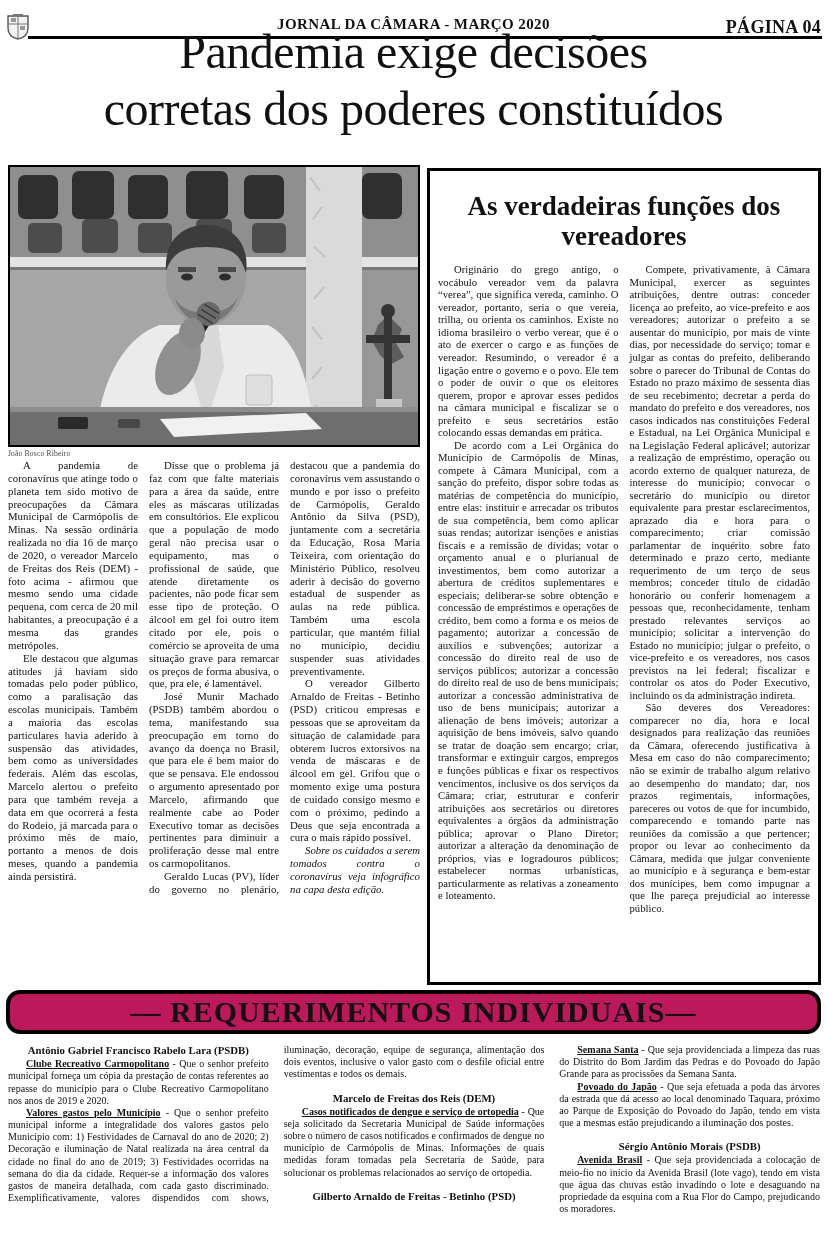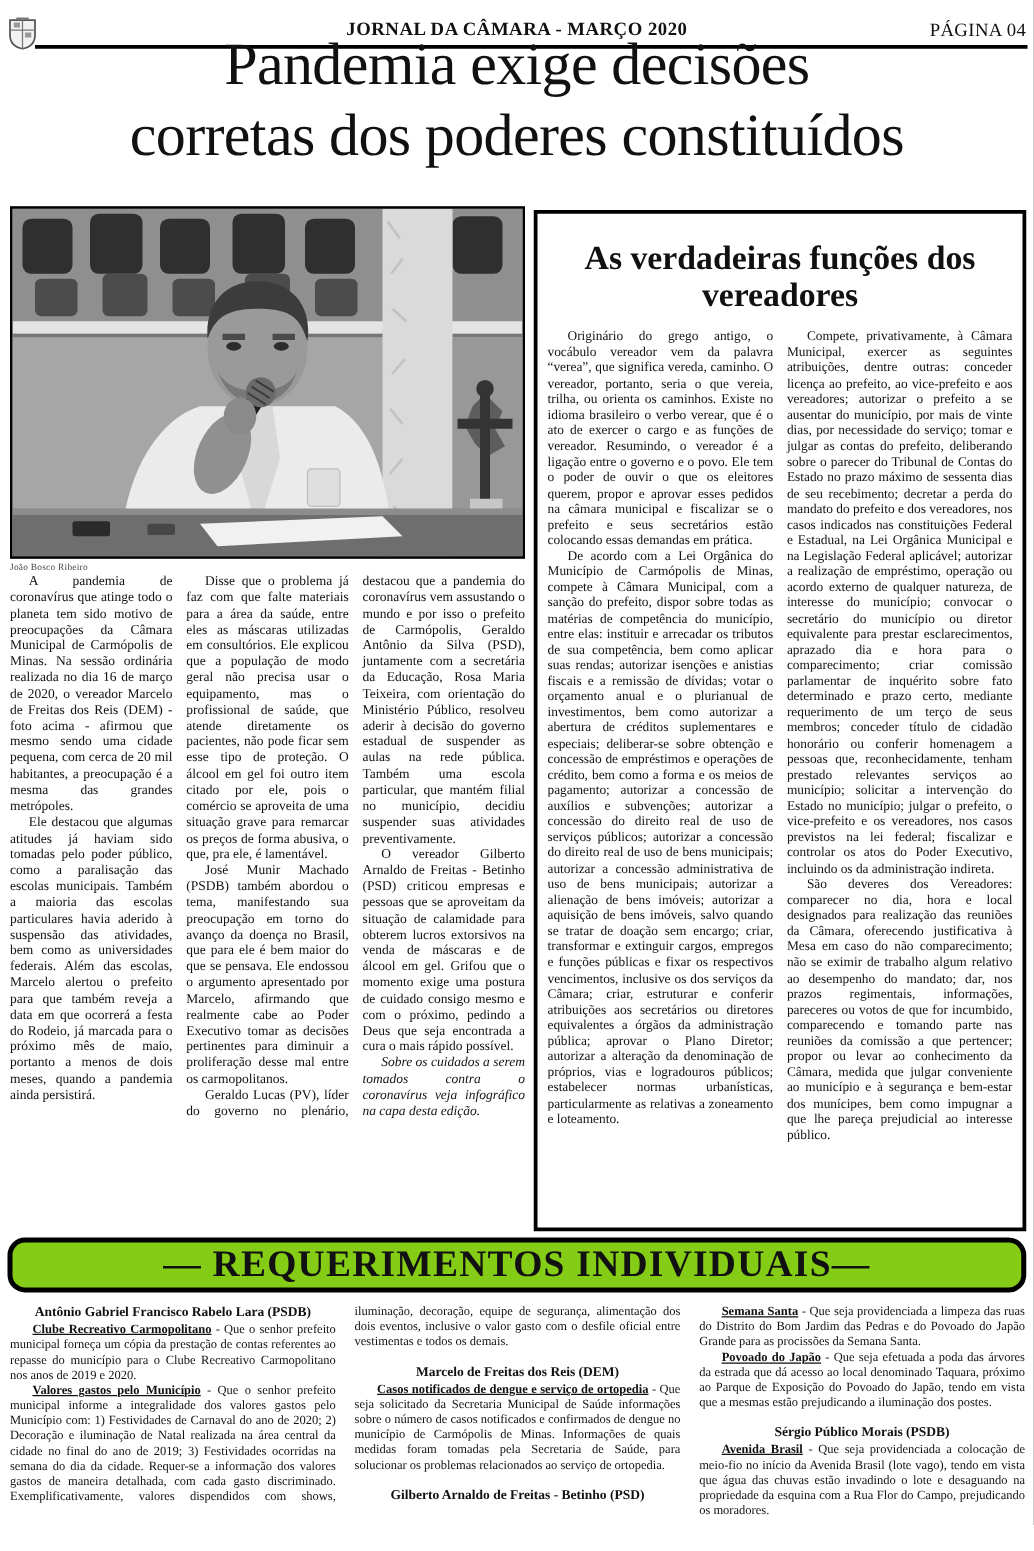--- a/index.html
+++ b/index.html
@@ -9,21 +9,21 @@
     font-family:"Liberation Serif","DejaVu Serif",serif;
   }
   
   .masthead{position:absolute;left:0;top:0;width:827px;height:40px;}
   .crest{position:absolute;left:5px;top:13px;width:26px;height:28px;}
   .masthead-title{
     position:absolute;left:0;top:16px;width:827px;text-align:center;
     font-size:15px;font-weight:bold;letter-spacing:.4px;
   }
   .page-number{
-    position:absolute;right:6px;top:17px;font-size:15px;font-weight:normal;letter-spacing:.3px;
+    position:absolute;right:6px;top:17px;font-size:18px;font-weight:bold;letter-spacing:.3px;
   }
   .masthead-rule{position:absolute;left:28px;top:36px;width:794px;height:3px;background:#000;}
   
   .headline{
     position:absolute;left:0;top:24px;width:827px;text-align:center;
     font-size:48px;font-weight:normal;line-height:1.18;letter-spacing:-.5px;
   }
   
   .photo{
     position:absolute;left:8px;top:165px;width:412px;height:282px;
@@ -52,21 +52,21 @@
     margin:2px 0 7px;
   }
   .fbox-cols{
     height:742px;column-count:2;column-gap:11px;overflow:hidden;
     font-size:10.7px;line-height:1.17;text-align:justify;margin-top:12px;
   }
   .fbox-cols p{margin:0;text-indent:16px;}
   
   .req-banner{
     position:absolute;left:6px;top:990px;width:815px;height:44px;box-sizing:border-box;
-    border:4px solid #000;border-radius:14px;background:#84cc16;
+    border:4px solid #000;border-radius:14px;background:#be185d;
     display:flex;align-items:center;justify-content:center;
     font-size:30px;font-weight:bold;letter-spacing:1px;
   }
   
   .req-cols{
     position:absolute;left:8px;top:1044px;width:812px;height:240px;
     column-count:3;column-gap:15px;overflow:hidden;
     font-size:10px;line-height:1.22;text-align:justify;
   }
   .req-author{
@@ -207,18 +207,18 @@
     <p class="req-item"><span class="req-lead">Clube Recreativo Carmopolitano</span><span> - Que o senhor prefeito municipal forneça um cópia da prestação de contas referentes ao repasse do município para o Clube Recreativo Carmopolitano nos anos de 2019 e 2020.</span></p>
     <p class="req-item"><span class="req-lead">Valores gastos pelo Município</span><span> - Que o senhor prefeito municipal informe a integralidade dos valores gastos pelo Município com: 1) Festividades de Carnaval do ano de 2020; 2) Decoração e iluminação de Natal realizada na área central da cidade no final do ano de 2019; 3) Festividades ocorridas na semana do dia da cidade. Requer-se a informação dos valores gastos de maneira detalhada, com cada gasto discriminado. Exemplificativamente, valores dispendidos com shows, iluminação, decoração, equipe de segurança, alimentação dos dois eventos, inclusive o valor gasto com o desfile oficial entre vestimentas e todos os demais.</span></p>
 
     <div class="req-author">Marcelo de Freitas dos Reis (DEM)</div>
     <p class="req-item"><span class="req-lead">Casos notificados de dengue e serviço de ortopedia</span><span> - Que seja solicitado da Secretaria Municipal de Saúde informações sobre o número de casos notificados e confirmados de dengue no município de Carmópolis de Minas. Informações de quais medidas foram tomadas pela Secretaria de Saúde, para solucionar os problemas relacionados ao serviço de ortopedia.</span></p>
 
     <div class="req-author">Gilberto Arnaldo de Freitas - Betinho (PSD)</div>
     <p class="req-item"><span class="req-lead">Semana Santa</span><span> - Que seja providenciada a limpeza das ruas do Distrito do Bom Jardim das Pedras e do Povoado do Japão Grande para as procissões da Semana Santa.</span></p>
     <p class="req-item"><span class="req-lead">Povoado do Japão</span><span> - Que seja efetuada a poda das árvores da estrada que dá acesso ao local denominado Taquara, próximo ao Parque de Exposição do Povoado do Japão, tendo em vista que a mesmas estão prejudicando a iluminação dos postes.</span></p>
 
-    <div class="req-author">Sérgio Público Morais (PSDB)</div>
+    <div class="req-author">Sérgio Antônio Morais (PSDB)</div>
     <p class="req-item"><span class="req-lead">Avenida Brasil</span><span> - Que seja providenciada a colocação de meio-fio no início da Avenida Brasil (lote vago), tendo em vista que água das chuvas estão invadindo o lote e desaguando na propriedade da esquina com a Rua Flor do Campo, prejudicando os moradores.</span></p>
 
   </div>
 
 </div>
 
 </body></html>

